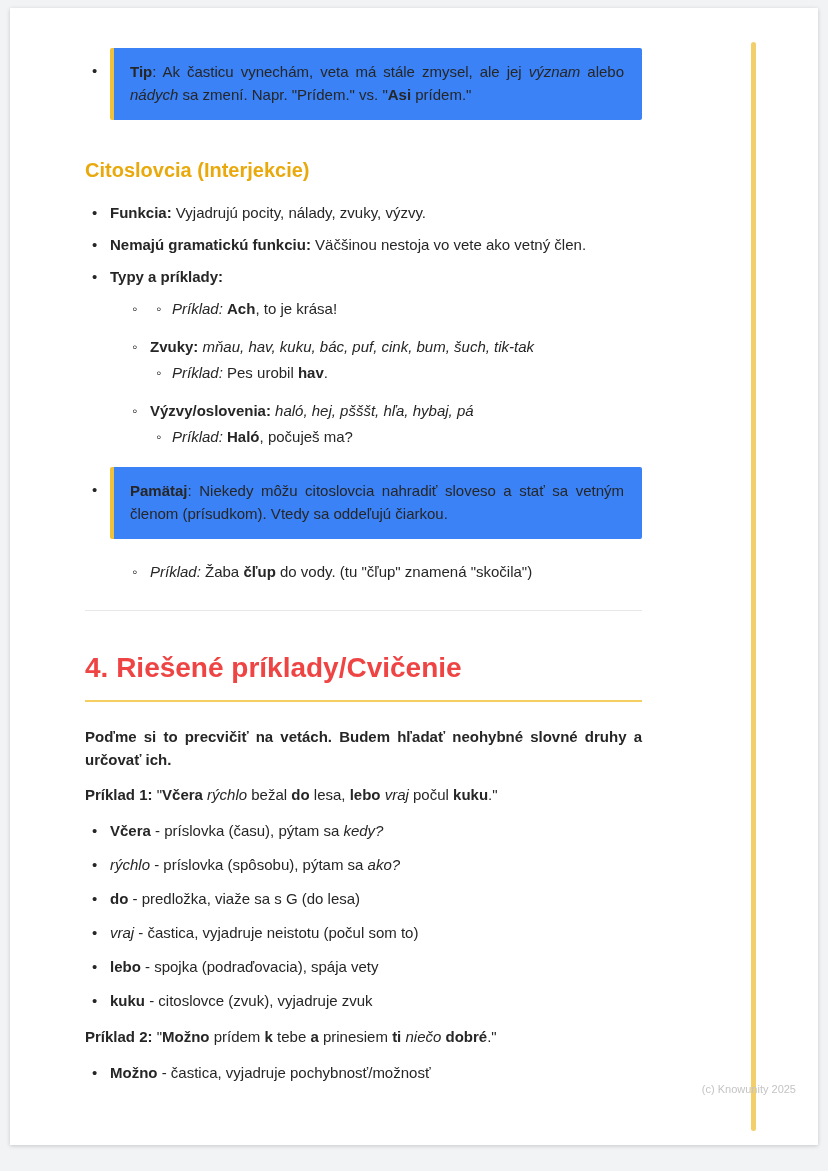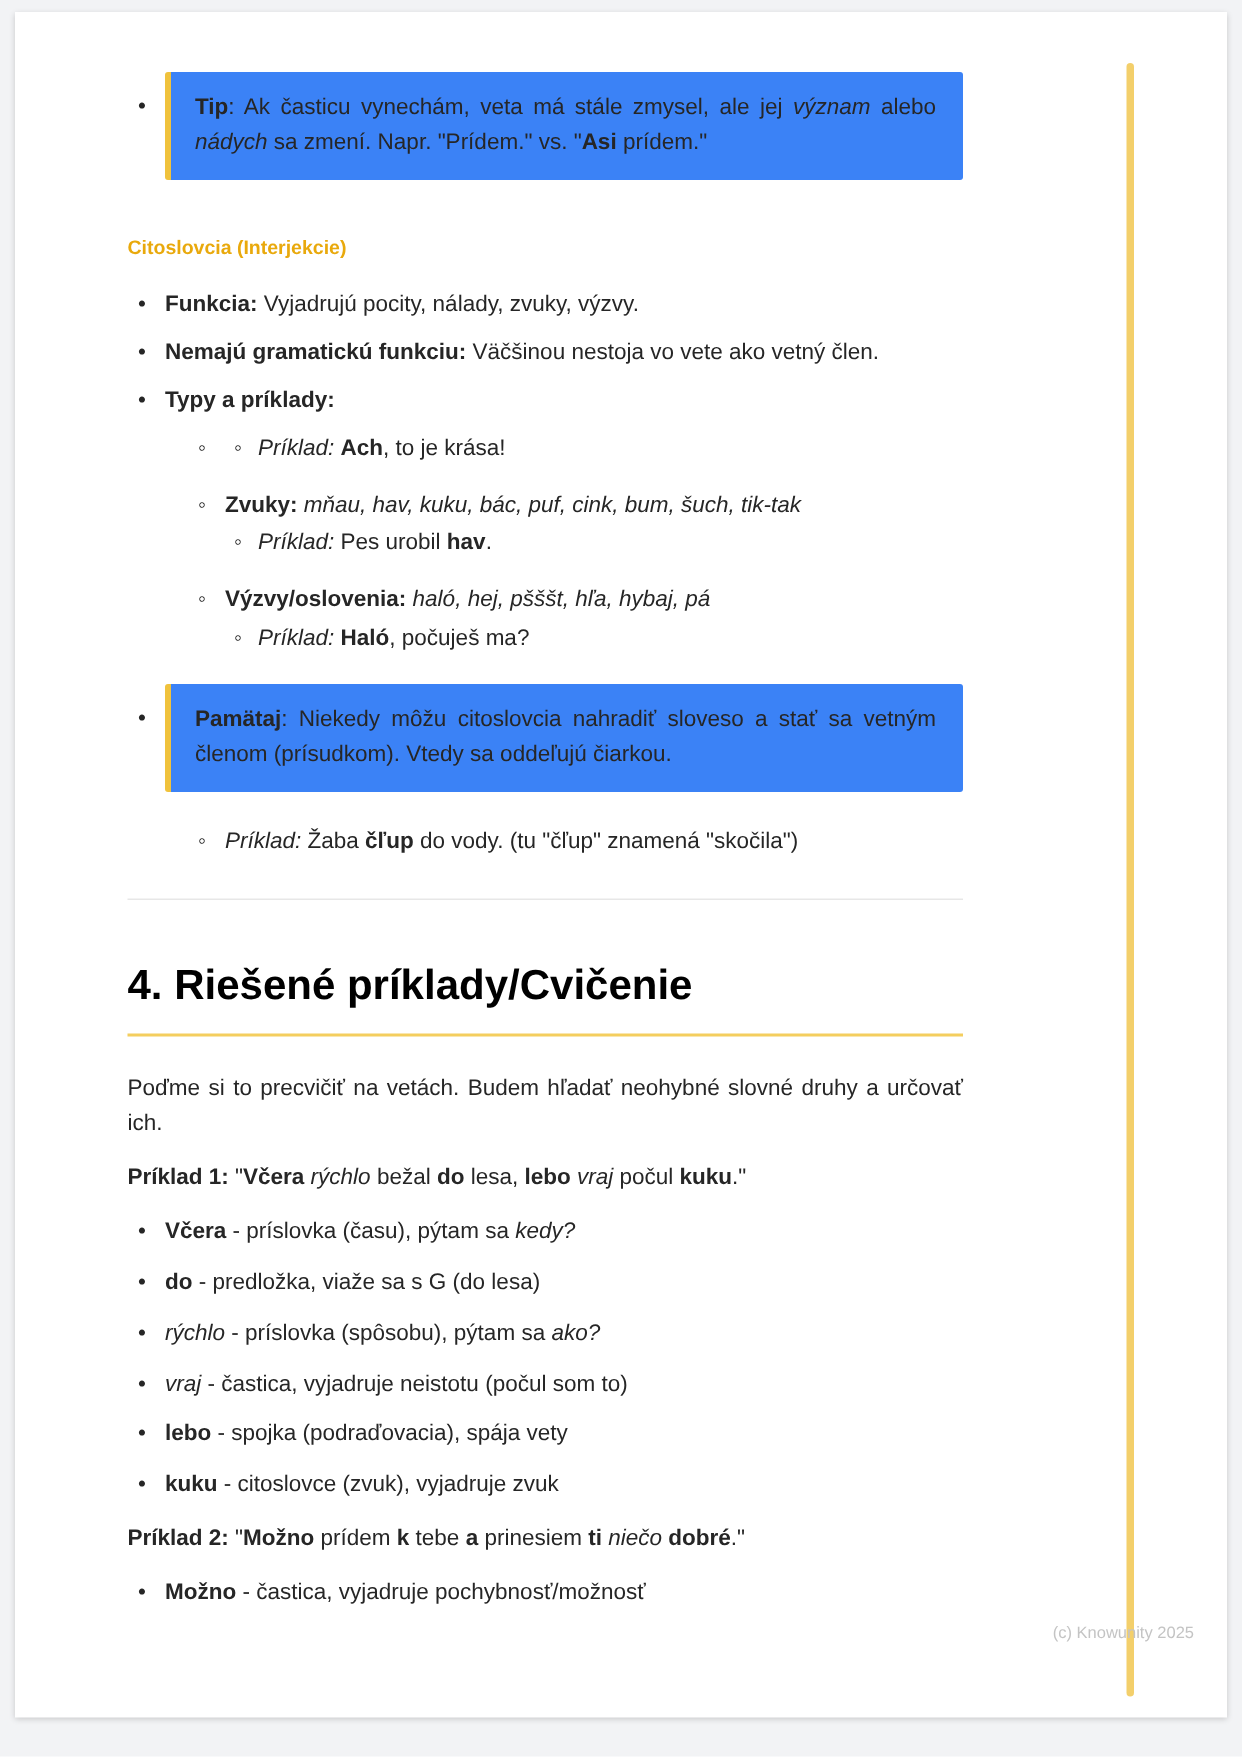--- a/index.html
+++ b/index.html
@@ -30,43 +30,43 @@
   
   .callout-row { display:flex; }
   .mk { width:25px; flex:none; padding-top:12px; }
   .mk::before { content:"•"; padding-left:7px; }
   .callout {
     flex:1; background:#3b82f6; border-left:4px solid #F0C23C;
     padding:13px 18px 13px 16px; border-radius:2px;
   }
   .callout p { margin:0; text-align:justify; }
   
-  h3.sec { color:#E9A90C; font-size:13px; font-weight:700; margin:35px 0 17px; }
+  h3.sec { color:#E9A90C; font-size:20px; font-weight:700; margin:35px 0 17px; }
   h2.sec2 {
-    color:#000000; font-size:28px; font-weight:700;
+    color:#ef4444; font-size:28px; font-weight:700;
     margin:36px 0 0; padding-bottom:10px; border-bottom:2px solid #F4CE5E;
     width:557px;
   }
   
   ul { list-style:none; margin:0; padding:0; width:557px; }
   .l1 > li { position:relative; padding-left:25px; margin-bottom:9px; }
   .l1 > li::before { content:"•"; position:absolute; left:7px; }
   .l2 { margin-top:9px; width:auto; }
   .l2 > li { position:relative; padding-left:18px; margin-left:22px; }
   .l2 > li::before { content:"◦"; position:absolute; left:0; }
   .typy-item { margin-bottom:15px; }
   .typy-item:last-child { margin-bottom:0; }
   .typy-item .txt { margin-bottom:3px; }
   .ex { position:relative; padding-left:22px; margin-top:3px; }
   .ex::before { content:"◦"; position:absolute; left:6px; }
   .pamataj-row { margin-top:18px; }
   .zaba { position:relative; padding-left:18px; margin:22px 0 0 47px; width:510px; }
   .zaba::before { content:"◦"; position:absolute; left:0; }
   .hr { border-top:1px solid #e7e7e7; width:557px; margin-top:26px; }
-  .intro { margin:24px 0 0; width:557px; text-align:justify; }
+  .intro { margin:24px 0 0; width:557px; text-align:justify;font-weight:bold; }
   .lead { margin:13px 0 0; width:557px; }
   .pl { margin-top:13px; }
   .pl > li { margin-bottom:11px; }
   
   .sb { font-weight:700;text-align:center; }
   .si { font-style:italic; }
 </style>
 </head>
 <body>
 
@@ -124,24 +124,24 @@
 
     <p class="intro">Poďme si to precvičiť na vetách. Budem hľadať neohybné slovné druhy a určovať ich.</p>
 
     <p class="lead"><span class="sb">Príklad 1:</span><span> "</span><span class="sb">Včera</span><span> </span><span class="si">rýchlo</span><span> bežal </span><span class="sb">do</span><span> lesa, </span><span class="sb">lebo</span><span> </span><span class="si">vraj</span><span> počul </span><span class="sb">kuku</span><span>."</span></p>
 
     <ul class="l1 pl">
       <li>
         <div class="txt"><span class="sb">Včera</span><span> - príslovka (času), pýtam sa </span><span class="si">kedy?</span></div>
       </li>
       <li>
-        <div class="txt"><span class="sb">do</span><span> - predložka, viaže sa s G (do lesa)</span></div>
+        <div class="txt"><span class="si">rýchlo</span><span> - príslovka (spôsobu), pýtam sa </span><span class="si">ako?</span></div>
       </li>
       <li>
-        <div class="txt"><span class="si">rýchlo</span><span> - príslovka (spôsobu), pýtam sa </span><span class="si">ako?</span></div>
+        <div class="txt"><span class="sb">do</span><span> - predložka, viaže sa s G (do lesa)</span></div>
       </li>
       <li>
         <div class="txt"><span class="si">vraj</span><span> - častica, vyjadruje neistotu (počul som to)</span></div>
       </li>
       <li>
         <div class="txt"><span class="sb">lebo</span><span> - spojka (podraďovacia), spája vety</span></div>
       </li>
       <li>
         <div class="txt"><span class="sb">kuku</span><span> - citoslovce (zvuk), vyjadruje zvuk</span></div>
       </li>

